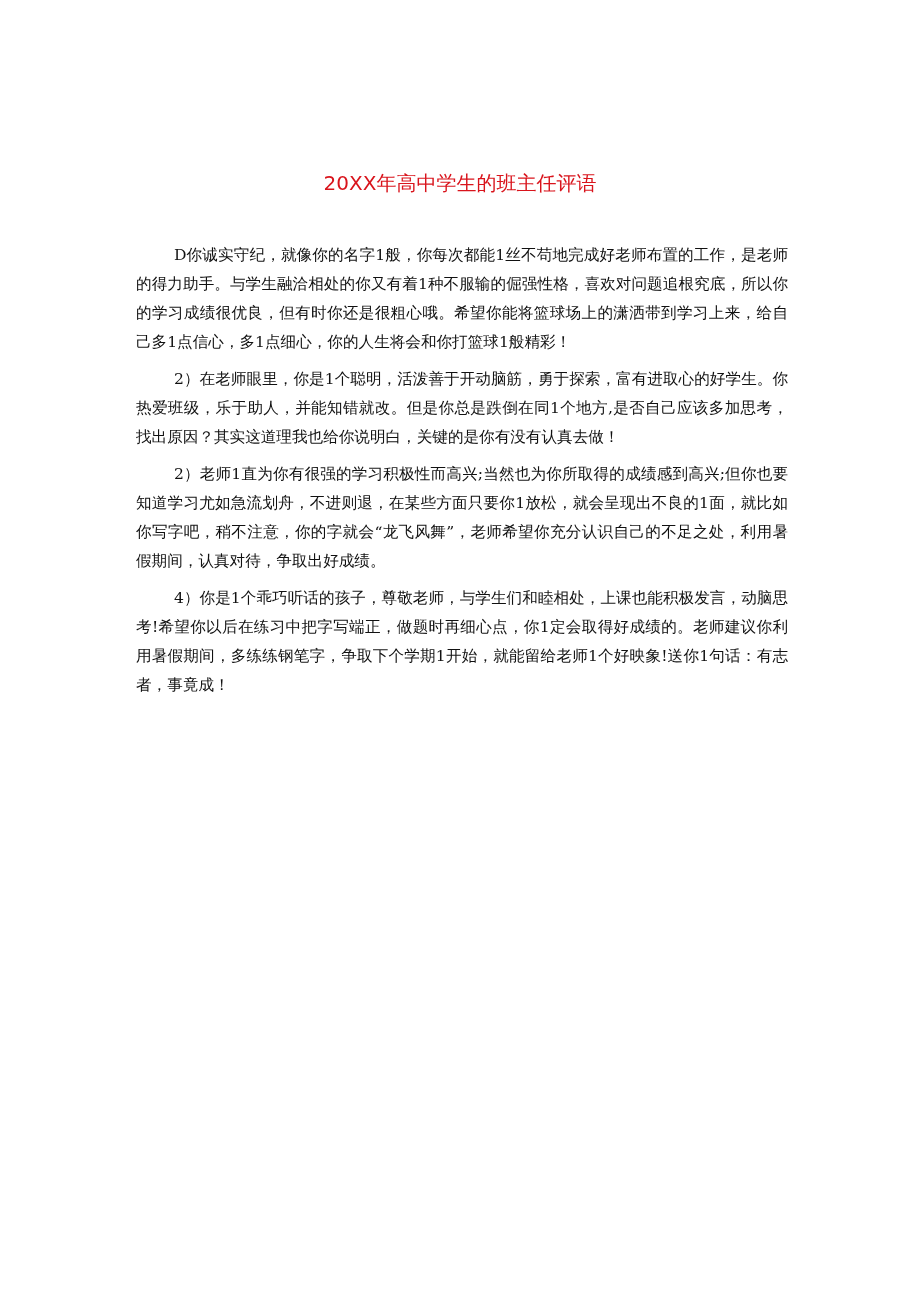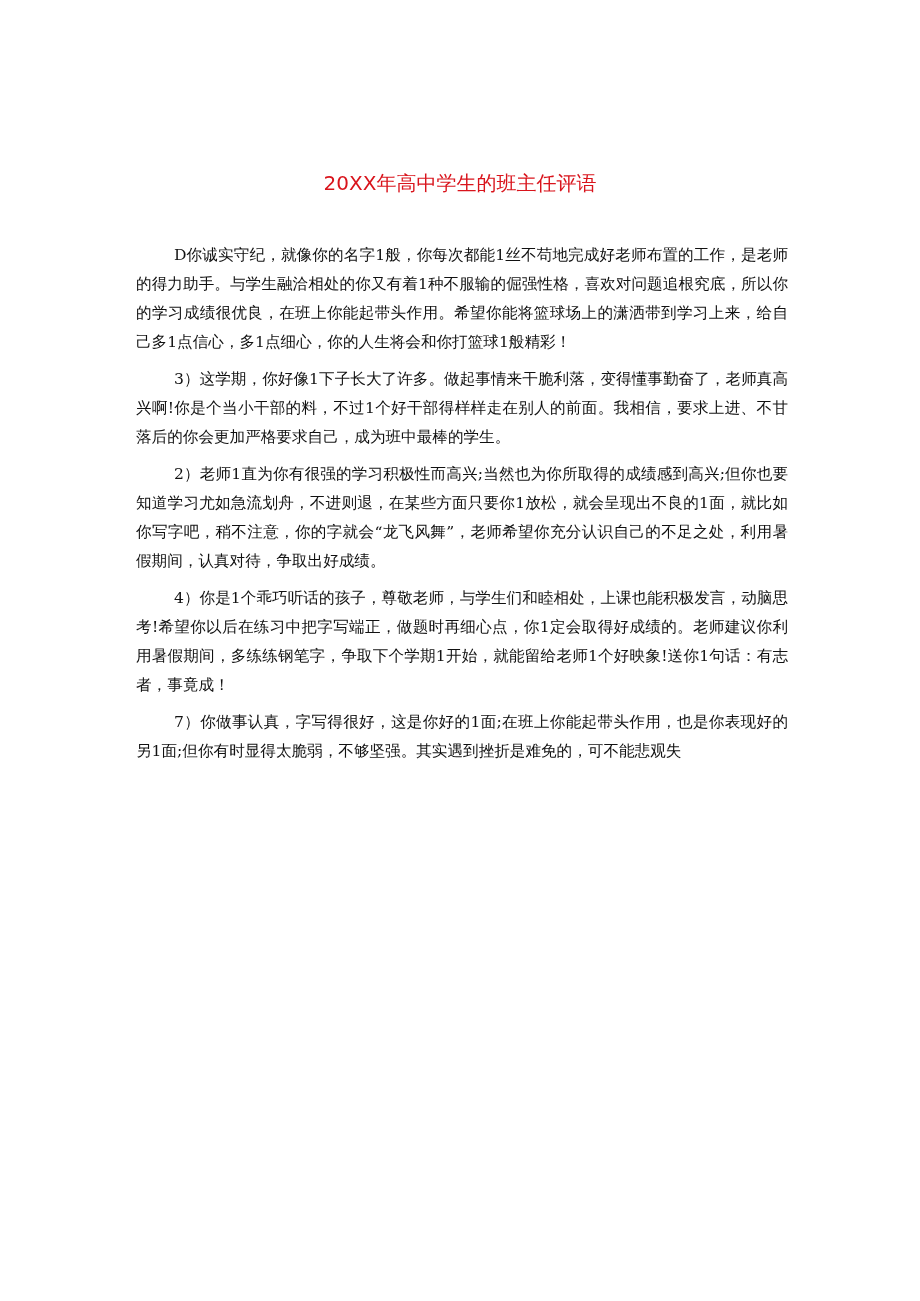--- a/index.html
+++ b/index.html
@@ -49,19 +49,18 @@
       text-indent: 38px;
     }
   </style>
 </head>
 <body>
 
 <div class="page">
   <div class="title">20XX年高中学生的班主任评语</div>
 
   <div class="body-text">
-    <p class="para">D你诚实守纪，就像你的名字1般，你每次都能1丝不苟地完成好老师布置的工作，是老师的得力助手。与学生融洽相处的你又有着1种不服输的倔强性格，喜欢对问题追根究底，所以你的学习成绩很优良，在班上你能起带头作用。希望你能将篮球场上的潇洒带到学习上来，给自己多1点信心，多1点细心，你的人生将会和你打篮球1般精彩！</p>
-    <p class="para">3）这学期，你好像1下子长大了许多。做起事情来干脆利落，变得懂事勤奋了，老师真高兴啊!你是个当小干部的料，不过1个好干部得样样走在别人的前面。我相信，要求上进、不甘落后的你会更加严格要求自己，成为班中最棒的学生。</p>
+    <p class="para">D你诚实守纪，就像你的名字1般，你每次都能1丝不苟地完成好老师布置的工作，是老师的得力助手。与学生融洽相处的你又有着1种不服输的倔强性格，喜欢对问题追根究底，所以你的学习成绩很优良，但有时你还是很粗心哦。希望你能将篮球场上的潇洒带到学习上来，给自己多1点信心，多1点细心，你的人生将会和你打篮球1般精彩！</p>
+    <p class="para">2）在老师眼里，你是1个聪明，活泼善于开动脑筋，勇于探索，富有进取心的好学生。你热爱班级，乐于助人，并能知错就改。但是你总是跌倒在同1个地方,是否自己应该多加思考，找出原因？其实这道理我也给你说明白，关键的是你有没有认真去做！</p>
     <p class="para">2）老师1直为你有很强的学习积极性而高兴;当然也为你所取得的成绩感到高兴;但你也要知道学习尤如急流划舟，不进则退，在某些方面只要你1放松，就会呈现出不良的1面，就比如你写字吧，稍不注意，你的字就会“龙飞风舞”，老师希望你充分认识自己的不足之处，利用暑假期间，认真对待，争取出好成绩。</p>
     <p class="para">4）你是1个乖巧听话的孩子，尊敬老师，与学生们和睦相处，上课也能积极发言，动脑思考!希望你以后在练习中把字写端正，做题时再细心点，你1定会取得好成绩的。老师建议你利用暑假期间，多练练钢笔字，争取下个学期1开始，就能留给老师1个好映象!送你1句话：有志者，事竟成！</p>
-    <p class="para">7）你做事认真，字写得很好，这是你好的1面;在班上你能起带头作用，也是你表现好的另1面;但你有时显得太脆弱，不够坚强。其实遇到挫折是难免的，可不能悲观失</p>
   </div>
 </div>
 
 </body></html>

